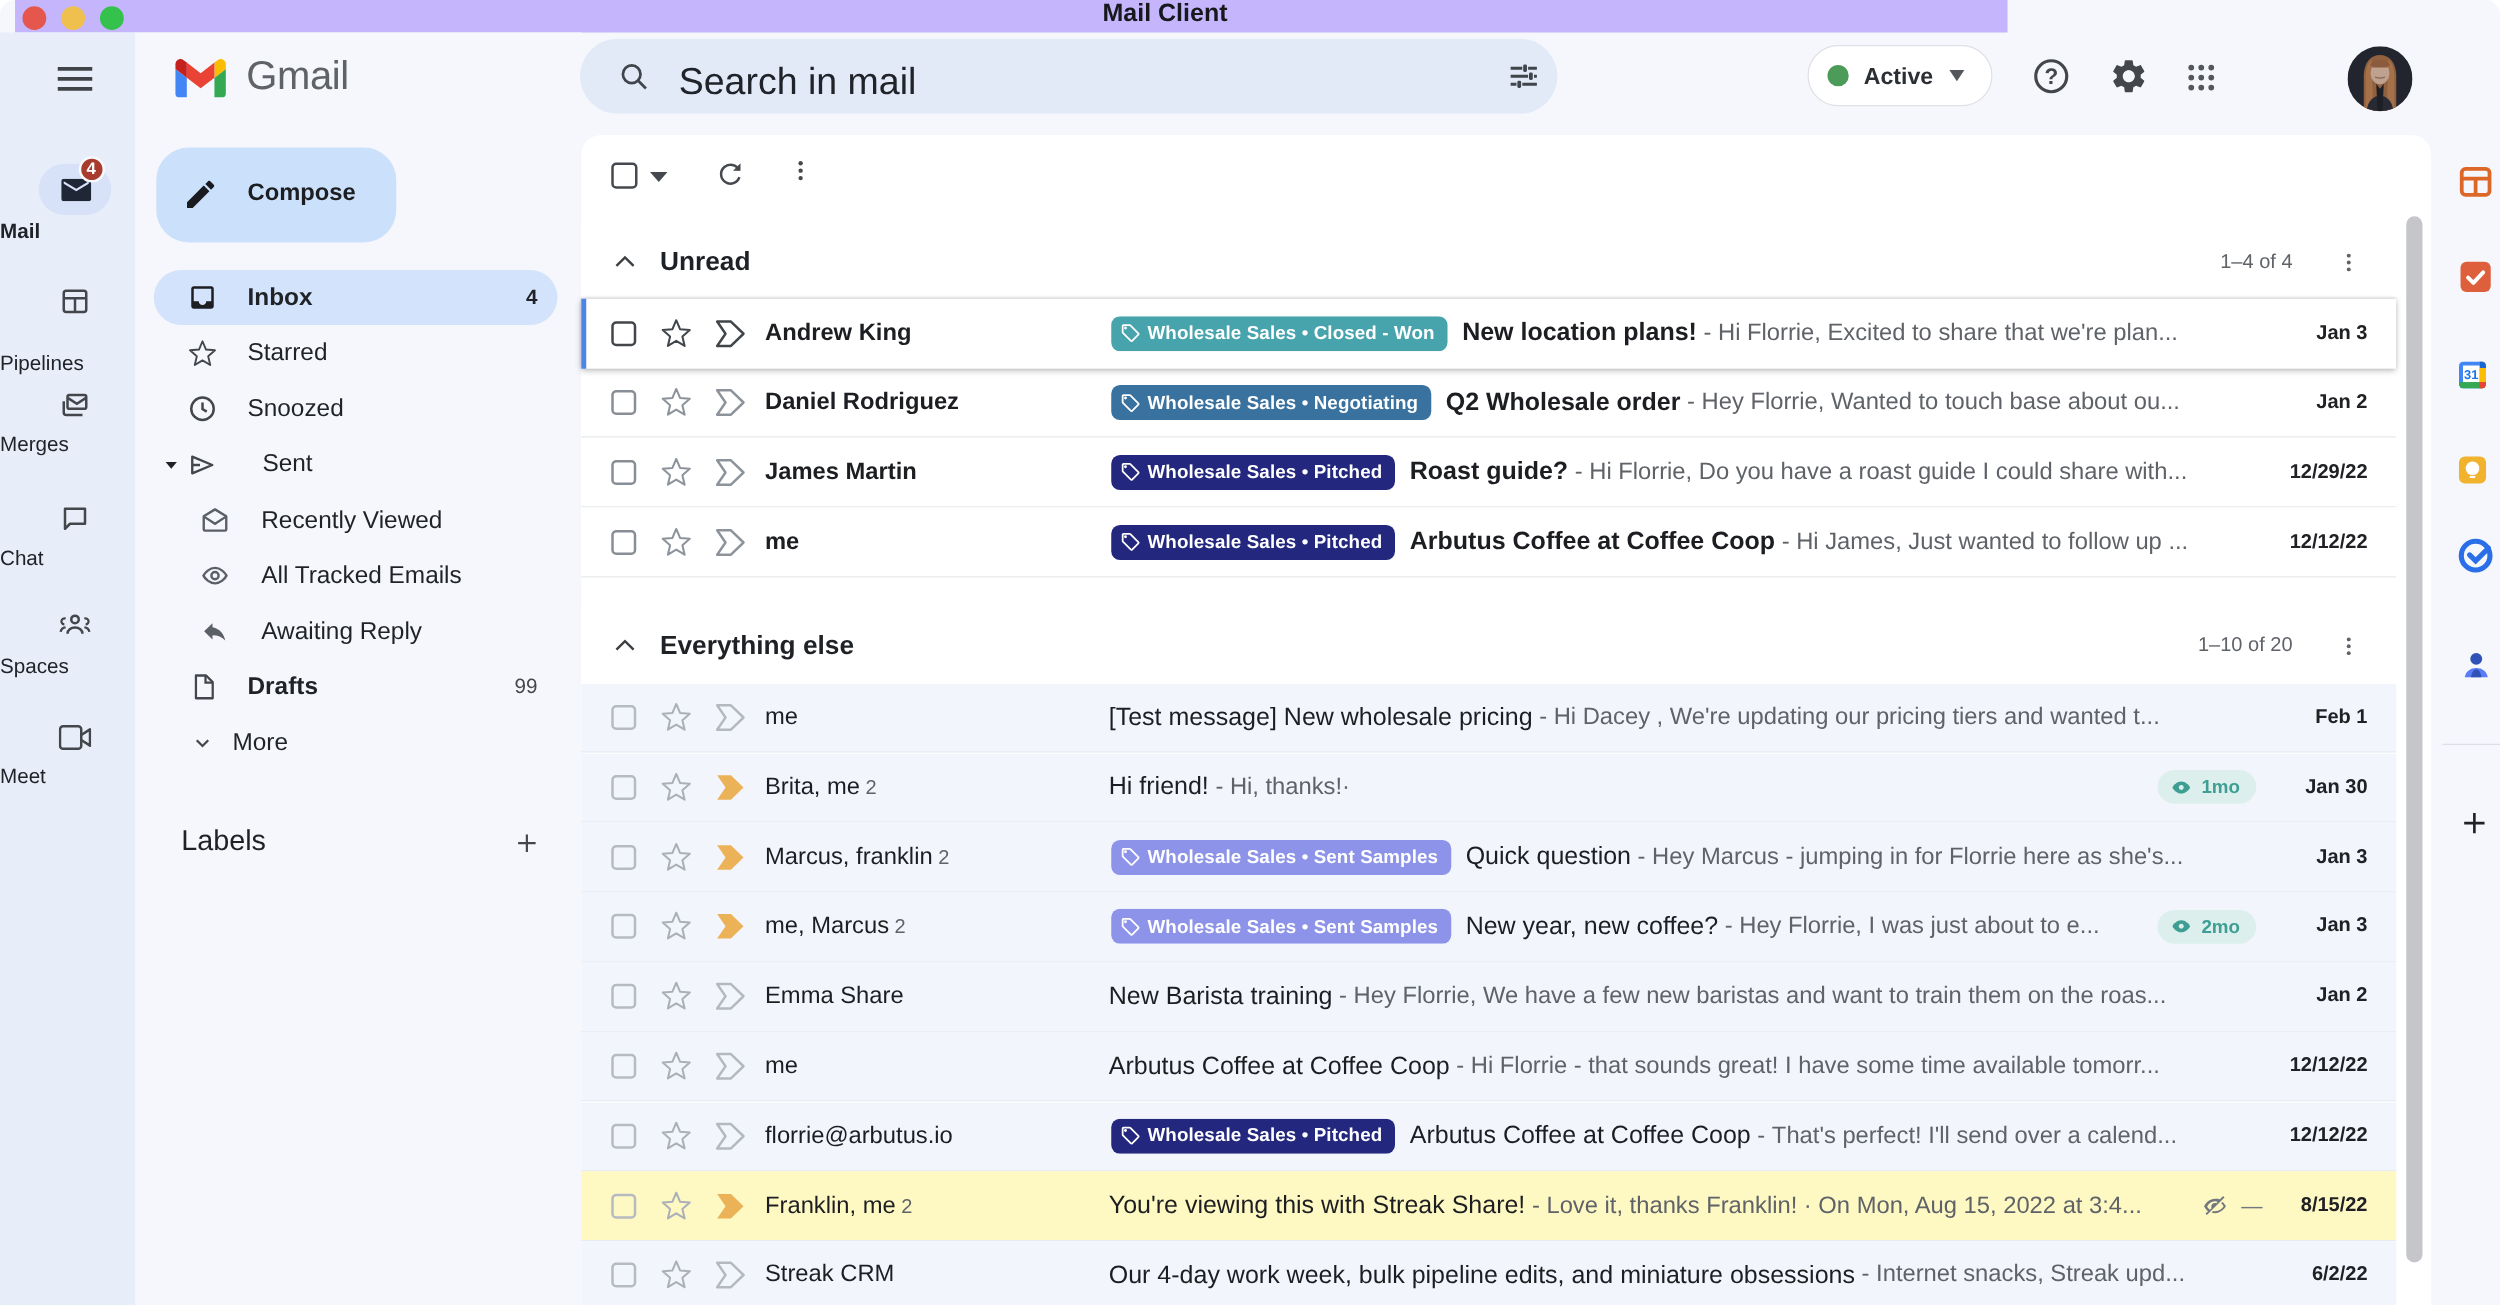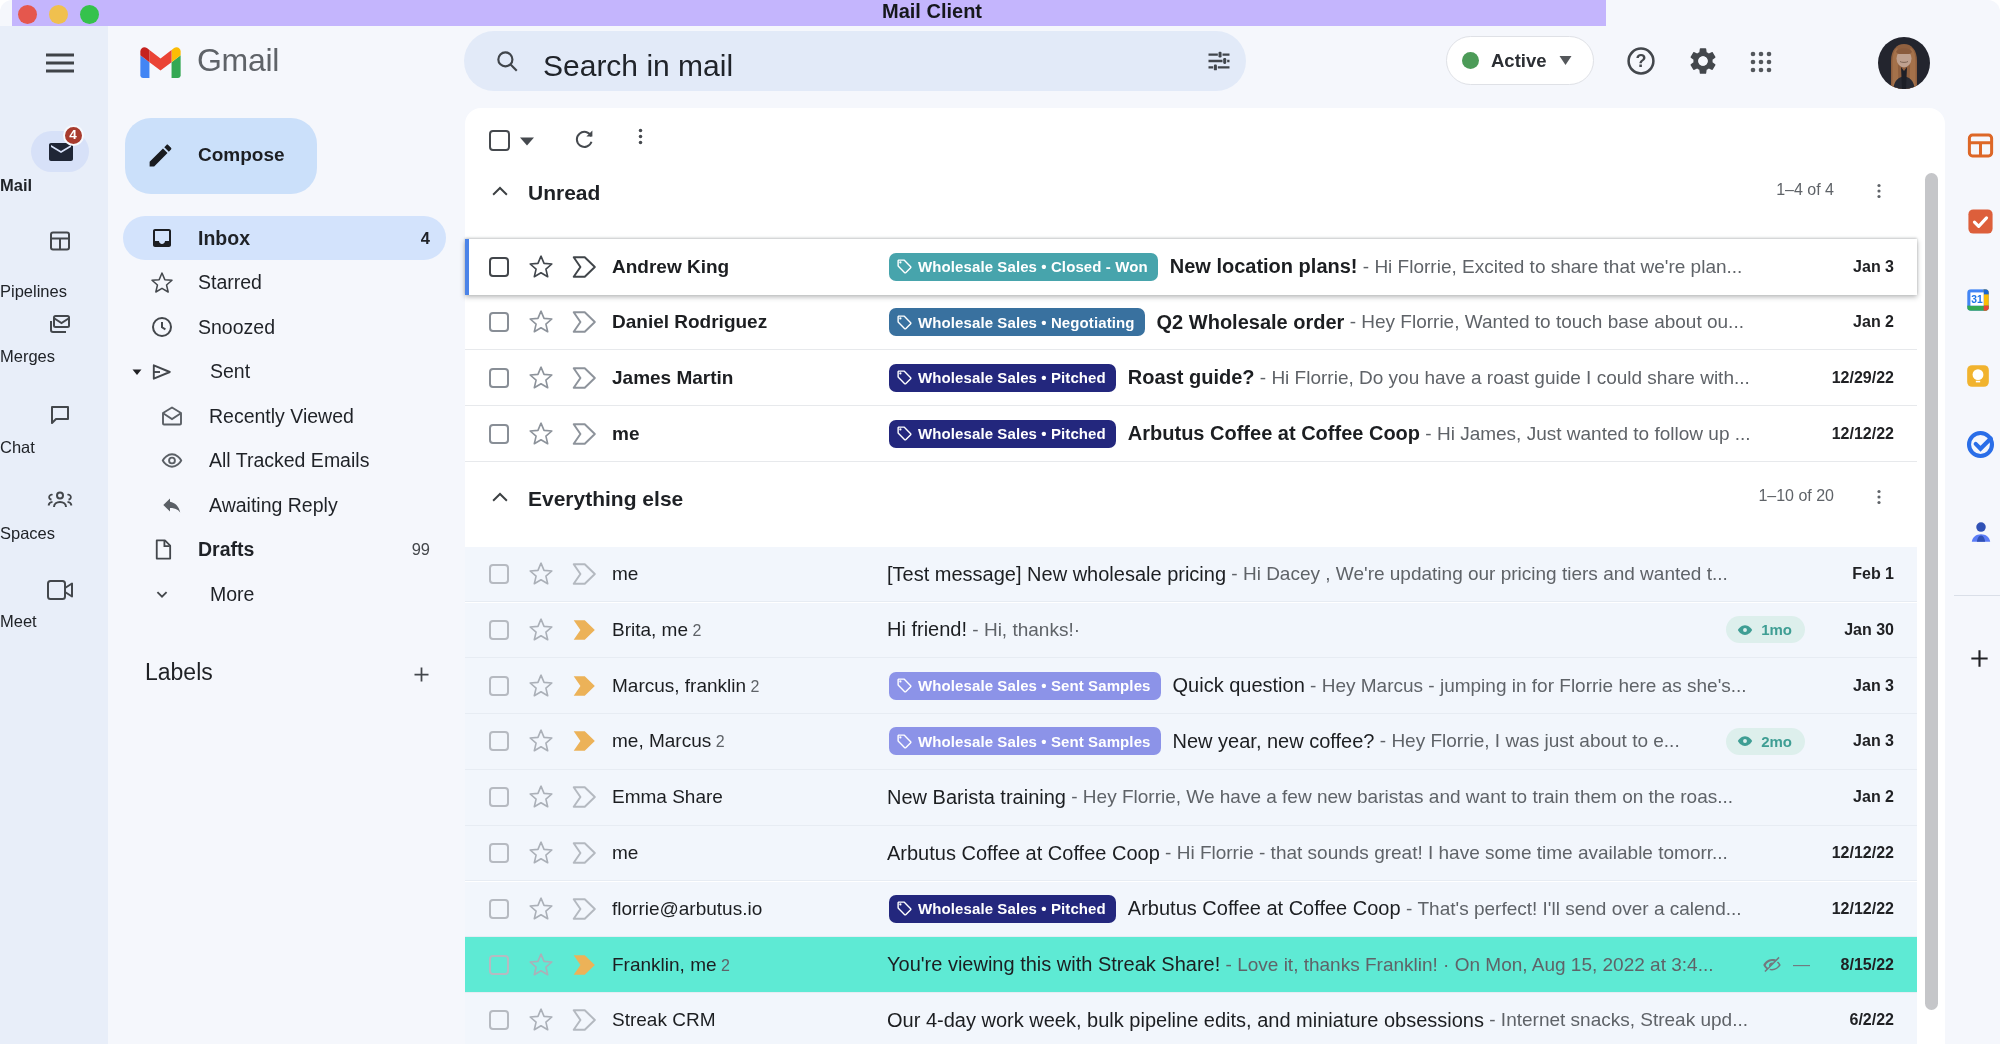--- a/index.html
+++ b/index.html
@@ -22,21 +22,21 @@
 .ric{display:inline-flex;flex:none}
 .sender{margin-left:15px;width:275px;flex:none;font-size:19px;color:#1c1e21;white-space:nowrap;overflow:hidden}
 .tcnt{font-size:16px;color:#5f6368;font-weight:400}
 .mid{flex:1;display:flex;align-items:center;white-space:nowrap;overflow:hidden;min-width:0}
 .pill{display:inline-flex;align-items:center;height:28px;border-radius:7px;color:#fff;font-size:15px;font-weight:700;padding:0 10px 0 7px;gap:5px;margin:0 12px 0 2px;flex:none;letter-spacing:.1px}
 .subj{font-size:20px;color:#1c1e21;flex:none}
 .snip{font-size:19px;color:#5f6368;flex:none}
 .rright{flex:none;display:inline-flex;align-items:center;margin-left:8px}
 .rdate{font-size:16px;width:86px;text-align:right;padding-right:23px;white-space:nowrap}
 .eyepill{display:inline-flex;align-items:center;height:27px;border-radius:14px;background:#ddefec;color:#3f9e94;font-size:15px;font-weight:700;padding:0 13px 0 10px;gap:7px;margin-right:26px}
-.sechdr{position:absolute;left:465px;width:1452px;display:flex;background:#fff}
+.sechdr{position:absolute;left:465px;width:1452px;display:flex;align-items:center;background:#fff}
 .sectitle{font-size:21px;font-weight:700;color:#1e2125;margin-left:17px}
 .seccount{font-size:16px;color:#5f6368;margin-left:auto}
 
 .nav{position:absolute;left:123px;width:323px;height:44.5px;display:flex;align-items:center;border-radius:22px;color:#1f2227;font-size:19.5px}
 .nav .ico{display:inline-flex;width:24px;justify-content:center;flex:none}
 .ncount{margin-left:auto;margin-right:16px;font-size:16.5px}
 </style></head><body>
 <div id="app">
 <div id="titlebar">
  <span class="tl" style="left:6px;background:#e5574d"></span>
@@ -175,21 +175,21 @@
       </span>
       <span style="margin-left:24px;font-weight:700;white-space:nowrap">Drafts</span>
       <span class="ncount" style="color:#44474b;">99</span>
     </div>
 <div class="nav" style="top:571.8px;">
       <span class="ico" style="margin-left:27px">
         <svg width="22" height="22" viewBox="0 0 24 24">
           <path d="M7 10l5 5 5-5" fill="none" stroke="#43474c" stroke-width="2"></path>
         </svg>
       </span>
-      <span style="margin-left:36px;white-space:nowrap">More</span>
+      <span style="margin-left:12px;white-space:nowrap">More</span>
     </div>
 <div class="abs" style="left:145px;top:659px;font-size:23px;color:#1f2125">Labels</div>
 <svg class="abs" style="left:411px;top:664px" width="21" height="21" viewBox="0 0 24 24">
       <path d="M12 4v16M4 12h16" stroke="#43474c" stroke-width="2"></path>
     </svg>
 <div class="abs" style="left:464px;top:31px;width:782px;height:60px;border-radius:30px;background:#e2eaf8"></div>
 <svg class="abs" style="left:494px;top:48px" width="26" height="26" viewBox="0 0 24 24">
       <circle cx="10.5" cy="10.5" r="6.5" fill="none" stroke="#40454b" stroke-width="2"></circle>
       <line x1="15.3" y1="15.3" x2="21" y2="21" stroke="#40454b" stroke-width="2"></line>
     </svg>
@@ -568,21 +568,21 @@
           </svg>
           <span>Wholesale Sales • Pitched</span>
         </span>
         <span class="subj" style="font-weight:400">Arbutus Coffee at Coffee Coop</span>
         <span class="snip">&nbsp;-&nbsp;That's perfect! I'll send over a calend...</span>
       </span>
       <span class="rright">
         <span class="rdate" style="font-weight:600;color:#202124">12/12/22</span>
       </span>
     </div>
-<div class="row" style="top:937.3px;height:55.8px;background:#5eead4;border-bottom:1px solid #e7ecf3;padding-left:24px;">
+<div class="row" style="top:937.3px;height:55.8px;background:#fef9c3;border-bottom:1px solid #e7ecf3;padding-left:24px;">
       <span class="chk" style="border-color:#b6bac1"></span>
       <span class="ric" style="margin-left:19px">
         <svg width="26" height="26" viewBox="0 0 24 24">
           <path d="M12 17.27L18.18 21l-1.64-7.03L22 9.24l-7.19-.61L12 2 9.19 8.63 2 9.24l5.46 4.73L5.82 21z" fill="none" stroke="#abb0b8" stroke-width="1.5" stroke-linejoin="round"></path>
         </svg>
       </span>
       <span class="ric" style="margin-left:17px">
         <svg width="26" height="26" viewBox="0 0 24 24">
           <path d="M2.5 3h10.2L22 12l-9.3 9H2.5l6.2-9z" fill="#ecb258"></path>
         </svg>

